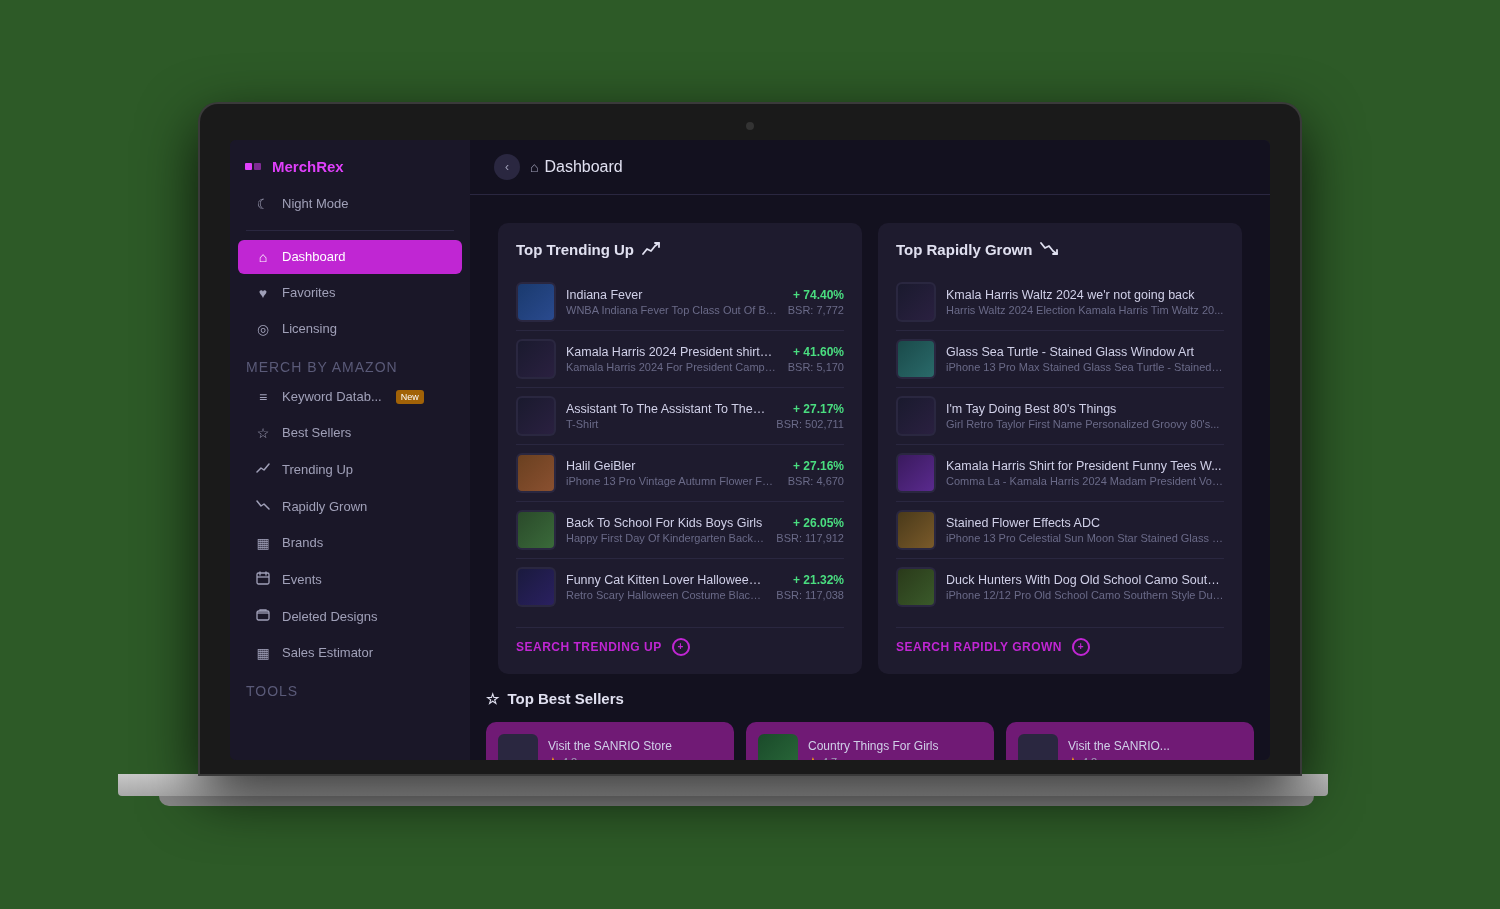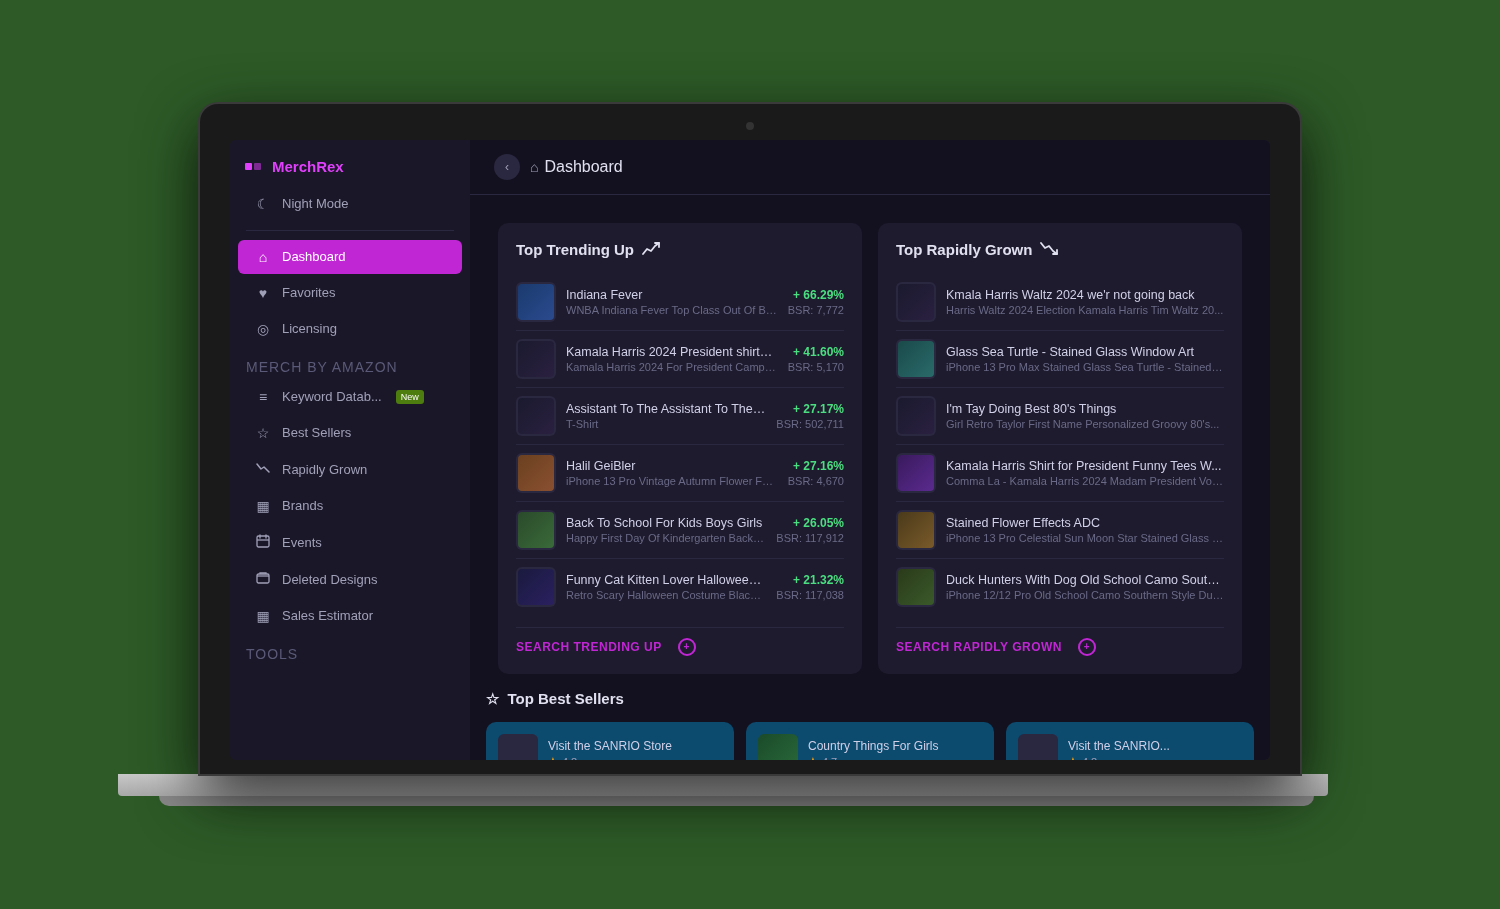--- a/index.html
+++ b/index.html
@@ -110,21 +110,21 @@
     }
     .sidebar-item.active .icon { color: #fff; }
     .sidebar-section-label {
       font-size: 14px;
       color: #5a5a78;
       padding: 12px 16px 4px 16px;
       letter-spacing: 1px;
       text-transform: uppercase;
     }
     .badge-new {
-      background: #4d7c0f;
+      background: #a16207;
       color: #fff;
       font-size: 9px;
       padding: 2px 5px;
       border-radius: 3px;
       margin-left: 4px;
     }
     .sidebar-item-chevron {
       margin-left: auto;
       font-size: 11px;
       color: #5a5a78;
@@ -278,21 +278,21 @@
       margin-top: 12px;
       padding-top: 10px;
       border-top: 1px solid #2a2740;
     }
     .search-link {
       color: #c026d3;
       font-size: 12px;
       font-weight: 600;
       display: flex;
       align-items: center;
-      gap: 16px;
+      gap: 10px;
       cursor: pointer;
       letter-spacing: 0.5px;
       text-transform: uppercase;
     }
     .search-link-icon {
       width: 18px; height: 18px;
       border: 2px solid #c026d3;
       border-radius: 50%;
       display: flex; align-items: center; justify-content: center;
       font-size: 10px;
@@ -311,21 +311,21 @@
       align-items: center;
       gap: 8px;
     }
     .best-sellers-row {
       display: flex;
       gap: 12px;
       overflow: hidden;
     }
     .best-seller-card {
       flex: 1;
-      background: #0c4a6e;
+      background: #701a75;
       border-radius: 10px;
       padding: 12px;
       display: flex;
       align-items: center;
       gap: 10px;
       min-width: 0;
     }
     .best-seller-thumb {
       width: 40px; height: 40px;
       border-radius: 6px;
@@ -400,20 +400,28 @@
           <span class="icon">≡</span>
           <span>Keyword Datab...</span>
           <span class="badge-new">New</span>
         </div>
 
         <div class="sidebar-item">
           <span class="icon">☆</span>
           <span>Best Sellers</span>
         </div>
 
+        <div class="sidebar-item">
+          <span class="icon">
+            <svg width="14" height="14" viewBox="0 0 14 14" fill="none">
+              <polyline points="1,11 5,7 8,9 13,3" stroke="#a0a0b8" stroke-width="1.5" fill="none" stroke-linecap="round" stroke-linejoin="round"></polyline>
+            </svg>
+          </span>
+          <span>Trending Up</span>
+        </div>
 
         <div class="sidebar-item">
           <span class="icon">
             <svg width="14" height="14" viewBox="0 0 14 14" fill="none">
               <polyline points="1,3 5,8 8,6 13,11" stroke="#a0a0b8" stroke-width="1.5" fill="none" stroke-linecap="round" stroke-linejoin="round"></polyline>
             </svg>
           </span>
           <span>Rapidly Grown</span>
         </div>
 
@@ -481,21 +489,21 @@
             <div id="trending-up-list">
                 <div class="product-row">
     <div class="product-thumb">
       <div class="product-thumb-inner blue"></div>
     </div>
     <div class="product-info">
       <div class="product-name">Indiana Fever</div>
       <div class="product-subtitle">WNBA Indiana Fever Top Class Out Of Bounds T-Shirt</div>
     </div>
     <div class="product-stats">
-      <div class="product-pct">66.29%</div>
+      <div class="product-pct">74.40%</div>
       <div class="product-bsr">BSR: 7,772</div>
     </div>
   </div>
                 <div class="product-row">
     <div class="product-thumb">
       <div class="product-thumb-inner dark"></div>
     </div>
     <div class="product-info">
       <div class="product-name">Kamala Harris 2024 President shirts, clothes</div>
       <div class="product-subtitle">Kamala Harris 2024 For President Campaign T-Shirt</div>

